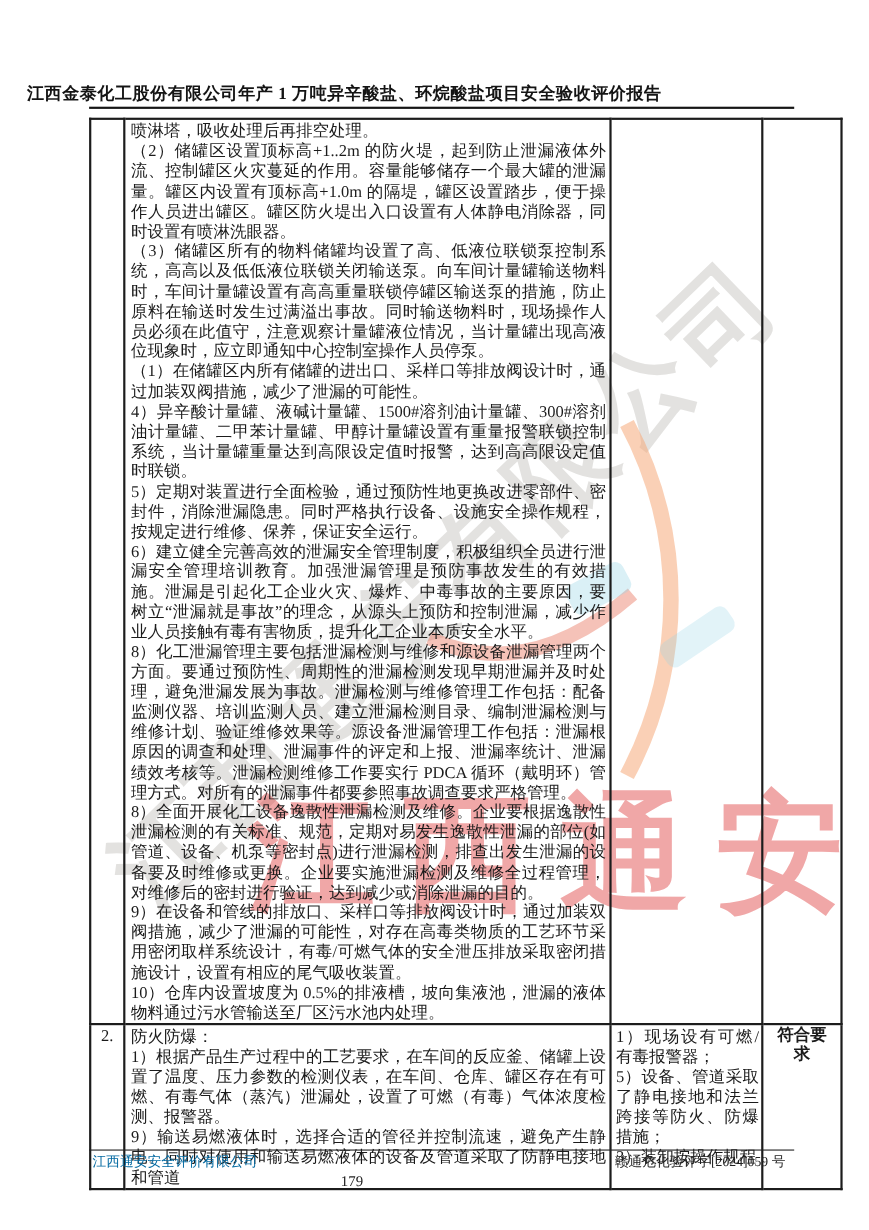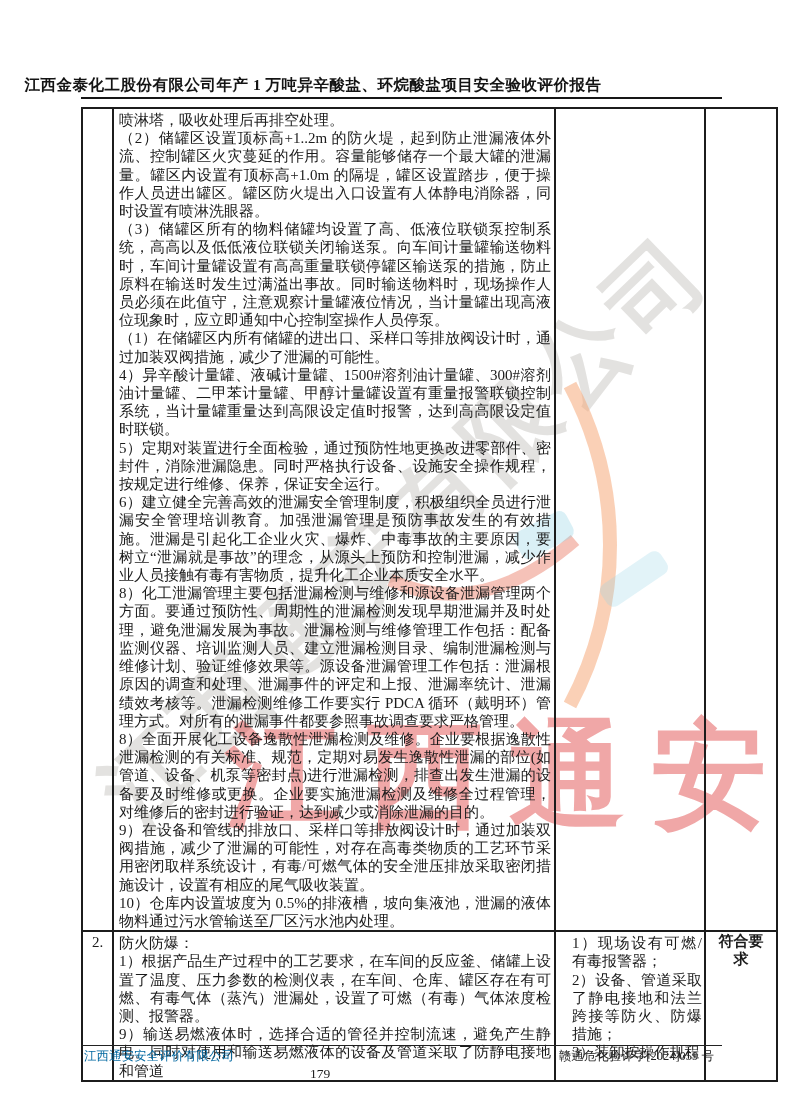--- a/index.html
+++ b/index.html
@@ -35,21 +35,21 @@
   .doc-table{
     position:absolute;left:81px;top:107px;width:641px;
     border-collapse:collapse;table-layout:fixed;
   }
   .doc-table td{
     border:2px solid #1c1c1c;vertical-align:top;overflow:hidden;
     font-size:15px;line-height:18.2px;
   }
   .col-no{width:27px;text-align:center;vertical-align:middle;font-size:14.5px;}
   .col-main{width:432px;padding:2px 3px 0 5px;text-align:justify;}
-  .col-comment{width:130px;padding:2px 2px 0 16px;font-size:14.5px;line-height:18.8px;text-align:justify;}
+  .col-comment{width:130px;padding:2px 2px 0 4px;font-size:14.5px;line-height:18.8px;text-align:justify;}
   .col-result{width:52px;text-align:center;vertical-align:middle;font-size:15px;line-height:19px;padding:0 9px;font-weight:bold;}
   .row-1 td{height:800px;}
   .row-2 td{height:127px;}
   .para{margin:0;}
   
   .footer-rule{position:absolute;left:81px;top:1045px;width:641px;height:0;border-top:1.5px solid #222;}
   .footer-left{position:absolute;left:84px;top:1048px;font-size:12.5px;color:#0369a1;}
   .footer-right{position:absolute;right:76px;top:1048px;font-size:12.5px;color:#222;}
   .page-number{position:absolute;left:0;top:1066px;width:640px;text-align:center;font-size:13.5px;color:#222;}
 </style>
@@ -95,21 +95,21 @@
       </tr>
       <tr class="row-2">
         <td class="col-no">2.</td>
         <td class="col-main">
               <div class="para">防火防爆：</div>
               <div class="para">1）根据产品生产过程中的工艺要求，在车间的反应釜、储罐上设置了温度、压力参数的检测仪表，在车间、仓库、罐区存在有可燃、有毒气体（蒸汽）泄漏处，设置了可燃（有毒）气体浓度检测、报警器。</div>
               <div class="para">9）输送易燃液体时，选择合适的管径并控制流速，避免产生静电。同时对使用和输送易燃液体的设备及管道采取了防静电接地和管道</div>
             </td>
         <td class="col-comment">
               <div class="para">1）现场设有可燃/有毒报警器；</div>
-              <div class="para">2）设备、管道采取了静电接地和法兰跨接等防火、防爆措施；</div>
+              <div class="para">5）设备、管道采取了静电接地和法兰跨接等防火、防爆措施；</div>
               <div class="para">3）装卸按操作规程</div>
             </td>
         <td class="col-result">符合要求</td>
       </tr>
     </tbody>
       </table>
 
     <div class="footer-rule"></div>
     <span class="footer-left">江西通安安全评价有限公司</span>
     <span class="footer-right">赣通危化验评字[2024]059 号</span>

